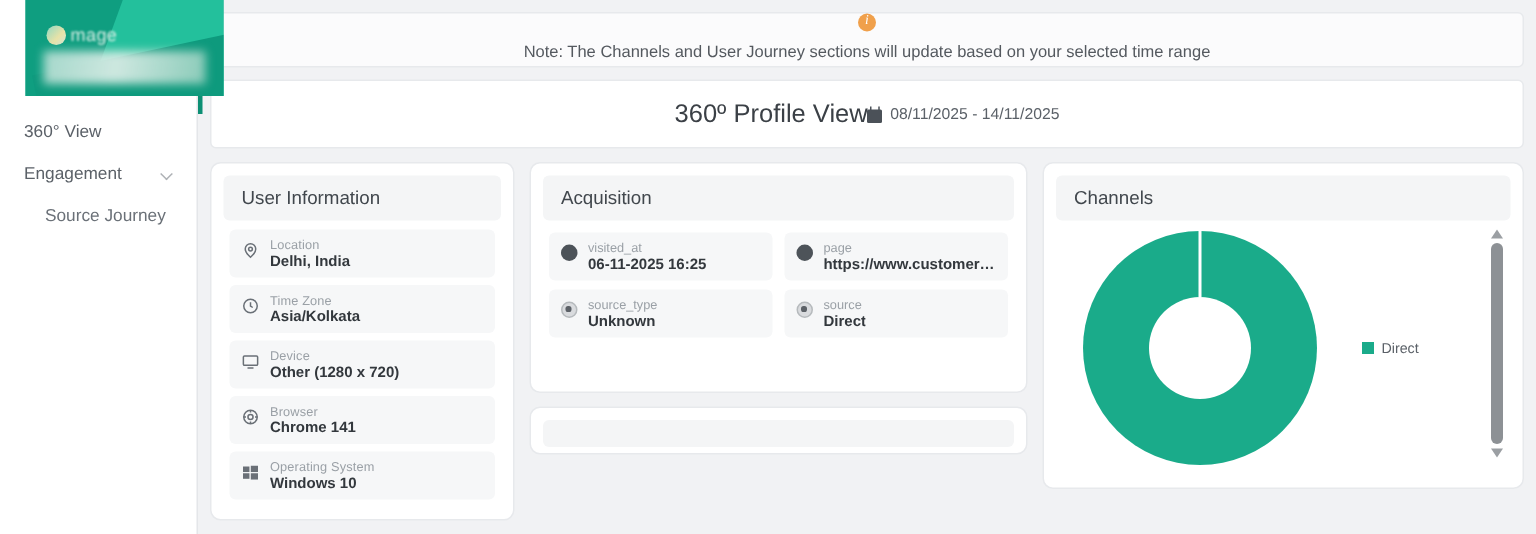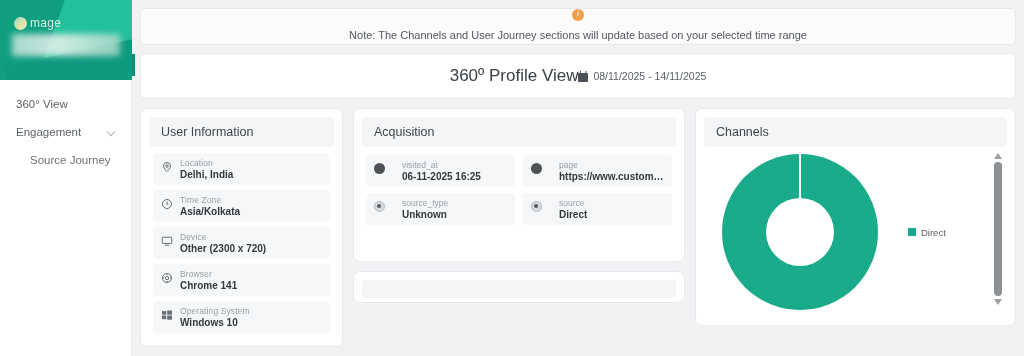--- a/index.html
+++ b/index.html
@@ -15,23 +15,24 @@
   
   .sidebar {
     width: 132px; height: 356px;
     background: #ffffff;
     border-right: 1px solid #e4e6e9;
     flex: 0 0 132px;
     position: relative;
     z-index: 5;
   }
   .brand {
-    height: 80px; width: 132px;
+    height: 64px; width: 132px;
     position: relative; overflow: hidden;
     background: #1aab8a;
+    margin-left: 17px;
   }
   .brand .shape-a {
     position: absolute; left: -30px; top: -20px;
     width: 120px; height: 130px;
     background: #0f9e80;
     transform: rotate(22deg);
   }
   .brand .shape-b {
     position: absolute; right: -34px; top: -26px;
     width: 110px; height: 120px;
@@ -179,21 +180,21 @@
   .row-body { display: flex; flex-direction: column; gap: 1px; min-width: 0; justify-content: center; }
   .row-label { font-size: 8.5px; color: #9aa0a6; letter-spacing: .1px; }
   .row-value { font-size: 10px; color: #33383d; font-weight: bold; }
 
   
   .acq-body { padding: 8px 4px 10px 4px; }
   .acq-grid { display: grid; grid-template-columns: 1fr 1fr; gap: 6px 8px; }
   .acq-cell {
     background: #f6f7f8; border-radius: 4px;
     padding: 5px 8px;
-    display: flex; align-items: flex-start; gap: 17px;
+    display: flex; align-items: flex-start; gap: 7px;
     min-width: 0;
   }
   .dot-solid {
     width: 11px; height: 11px; border-radius: 50%;
     background: #4d5359; flex: 0 0 11px; margin-top: 3px;
   }
   .dot-ring {
     width: 11px; height: 11px; border-radius: 50%;
     background: #d9dbde; border: 1.5px solid #b6babd;
     flex: 0 0 11px; margin-top: 3px; position: relative;
@@ -341,21 +342,21 @@
 
           <div class="info-row">
             <span class="row-ico">
               <svg width="12" height="12" viewBox="0 0 24 24" fill="none" stroke="currentColor" stroke-width="2">
                 <rect x="2.5" y="4.5" width="19" height="12.5" rx="1.5"></rect>
                   <path d="M8 20.5h8"></path>
               </svg>
             </span>
             <span class="row-body">
               <span class="row-label">Device</span>
-              <span class="row-value">Other (2300 x 720)</span>
+              <span class="row-value">Other (1280 x 720)</span>
             </span>
           </div>
 
           <div class="info-row">
             <span class="row-ico">
               <svg width="12" height="12" viewBox="0 0 24 24" fill="none" stroke="currentColor" stroke-width="2">
                 <circle cx="12" cy="12" r="9"></circle>
                   <circle cx="12" cy="12" r="3.4"></circle>
                 <path d="M12 3v3M12 18v3M3 12h3M18 12h3"></path>
               </svg>

